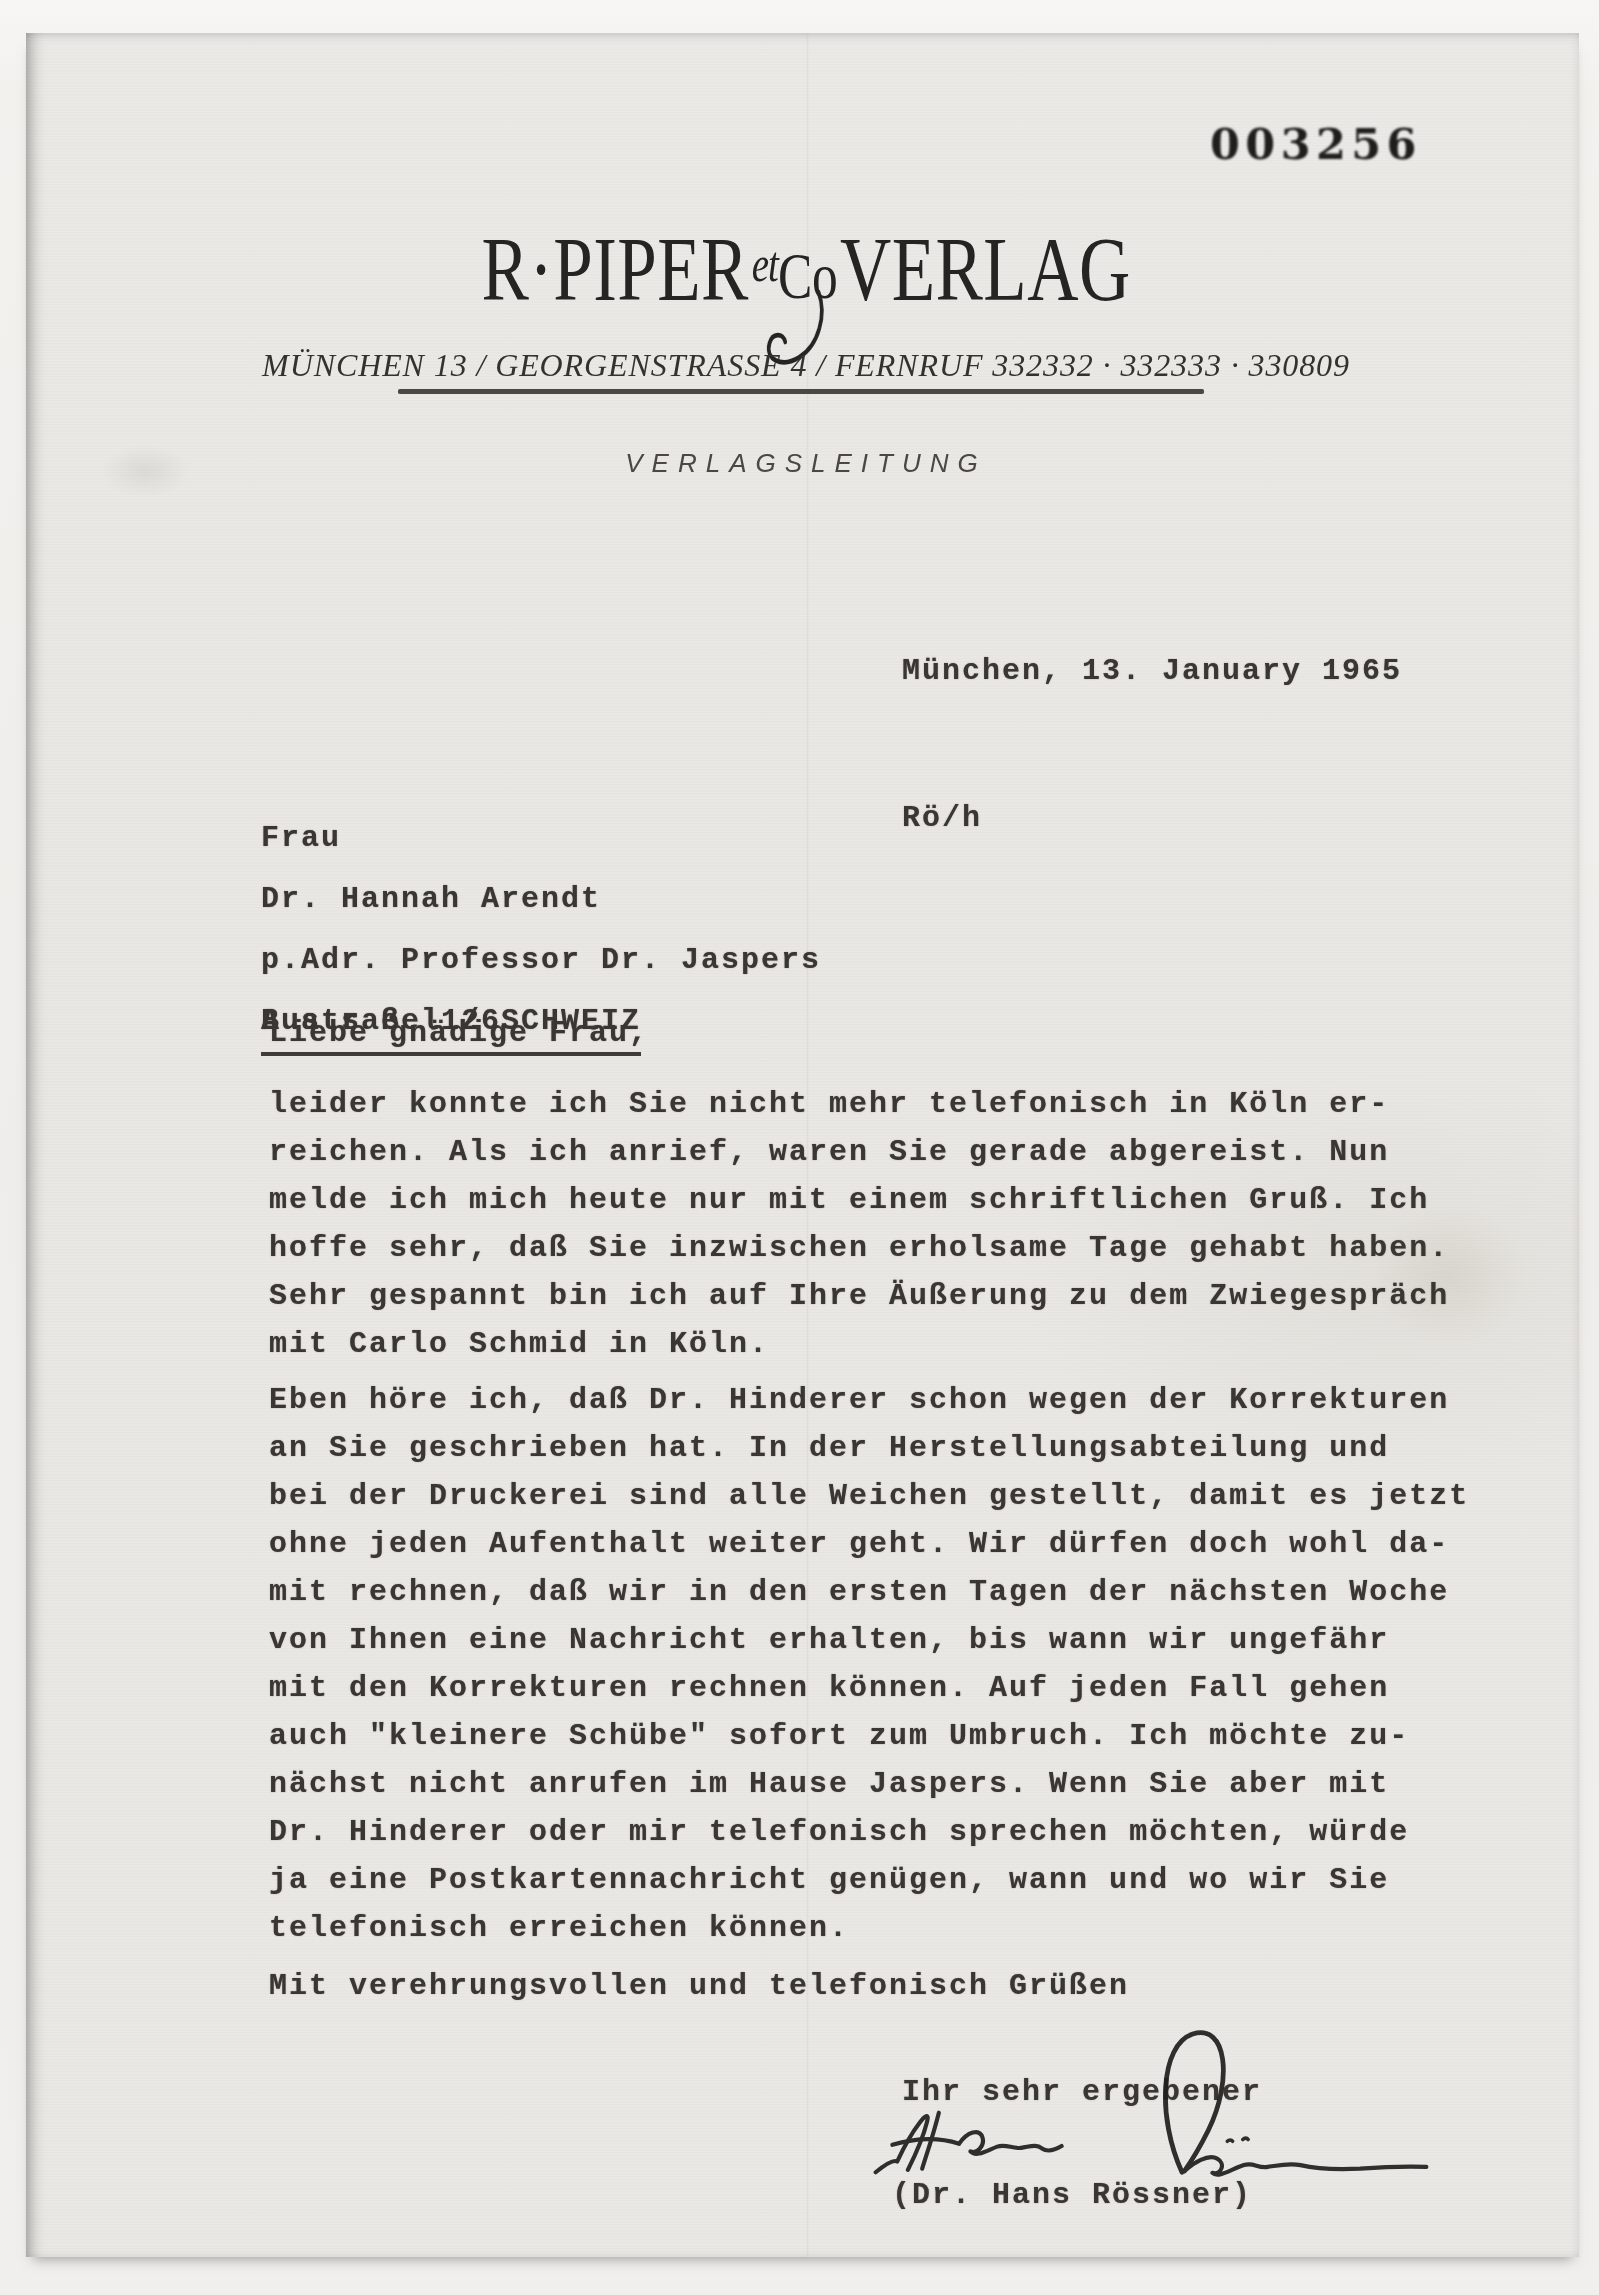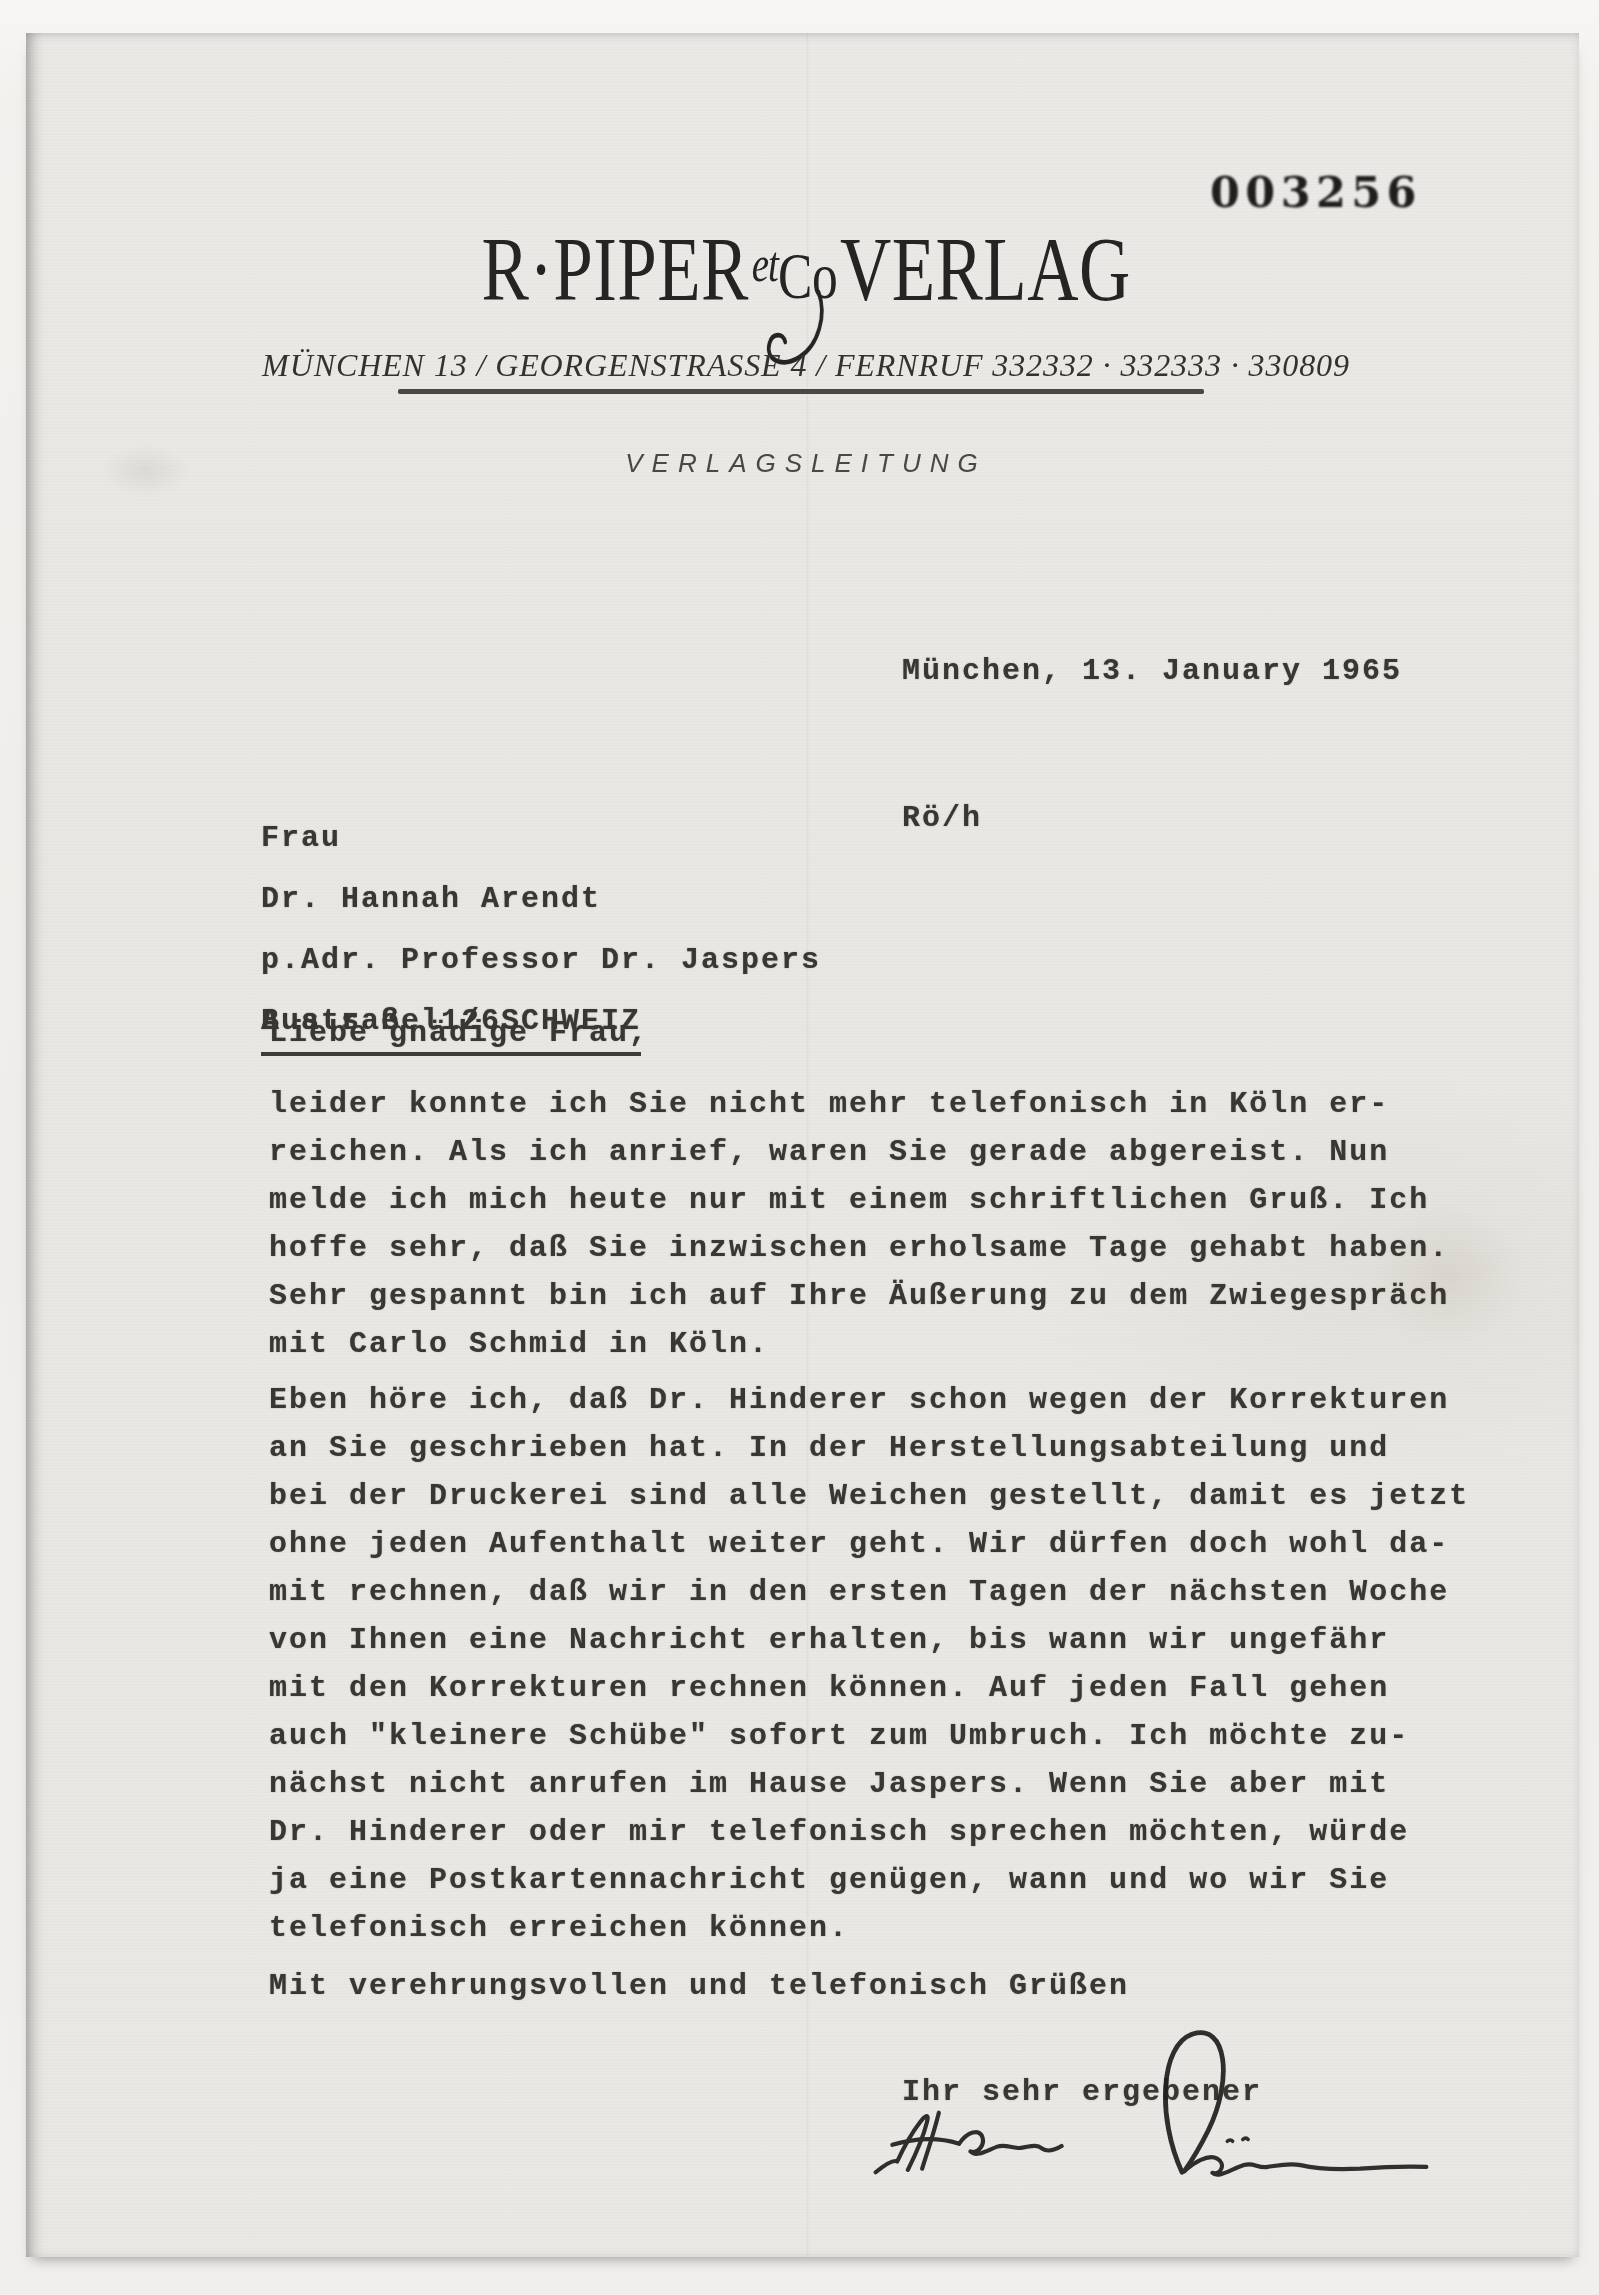--- a/index.html
+++ b/index.html
@@ -30,21 +30,21 @@
     background:radial-gradient(ellipse at center, rgba(120,115,108,0.12), rgba(120,115,108,0) 70%);
   }
   .stain {
     position:absolute; left:1371px; top:1204px; width:155px; height:143px; border-radius:50%;
     background:radial-gradient(ellipse at center, rgba(150,138,115,0.13), rgba(150,138,115,0) 70%);
   }
   
   .stamp {
     position:absolute; left:1210px; top:119px;
     font-family:"DejaVu Serif","Liberation Serif",serif; font-weight:700;
-    font-size:43px; letter-spacing:5.4px; color:#1f1e1d; filter:blur(0.8px);margin-top:48px;
+    font-size:43px; letter-spacing:5.4px; color:#1f1e1d; filter:blur(0.8px);
   }
   
   .logo-wrap {
     position:absolute; left:806px; top:231px; transform:translateX(-50%);
     white-space:nowrap; filter:blur(0.4px);
   }
   .logo-inner {
     display:inline-flex; align-items:flex-end; transform:scaleX(0.78); transform-origin:center;
     color:#262422; font-family:"Liberation Serif","DejaVu Serif",serif;
   }
@@ -140,14 +140,15 @@
       <path stroke-width="7" d="M56,206 C96,194 136,194 168,204"></path>
       <path stroke-width="7" d="M134,152 C124,192 112,226 106,246"></path>
       <path stroke-width="7" d="M168,204 C182,184 202,178 207,193 C212,208 197,222 187,217 C197,228 217,214 232,209 C247,204 257,213 272,211 C287,209 297,204 307,212 C317,219 330,214 340,208"></path>
       <path stroke-width="8" d="M542,252 C500,160 505,38 560,20 C617,2 628,96 586,182 C571,212 556,236 546,250"></path>
       <path stroke-width="7" d="M546,250 C561,236 586,221 601,229 C616,237 608,257 593,253 C603,263 626,246 646,240 C663,235 669,246 686,243 C706,240 721,236 741,240 C766,246 801,248 841,246 C881,243 921,242 952,243"></path>
       <path stroke-width="6" d="M618,200 C621,197 625,197 627,200"></path>
       <path stroke-width="6" d="M644,197 C647,194 651,194 653,197"></path>
     </g>
   </svg>
 
+  <div class="sig-name typed">(Dr. Hans Rössner)</div>
 </div>
 
 
 </body></html>

